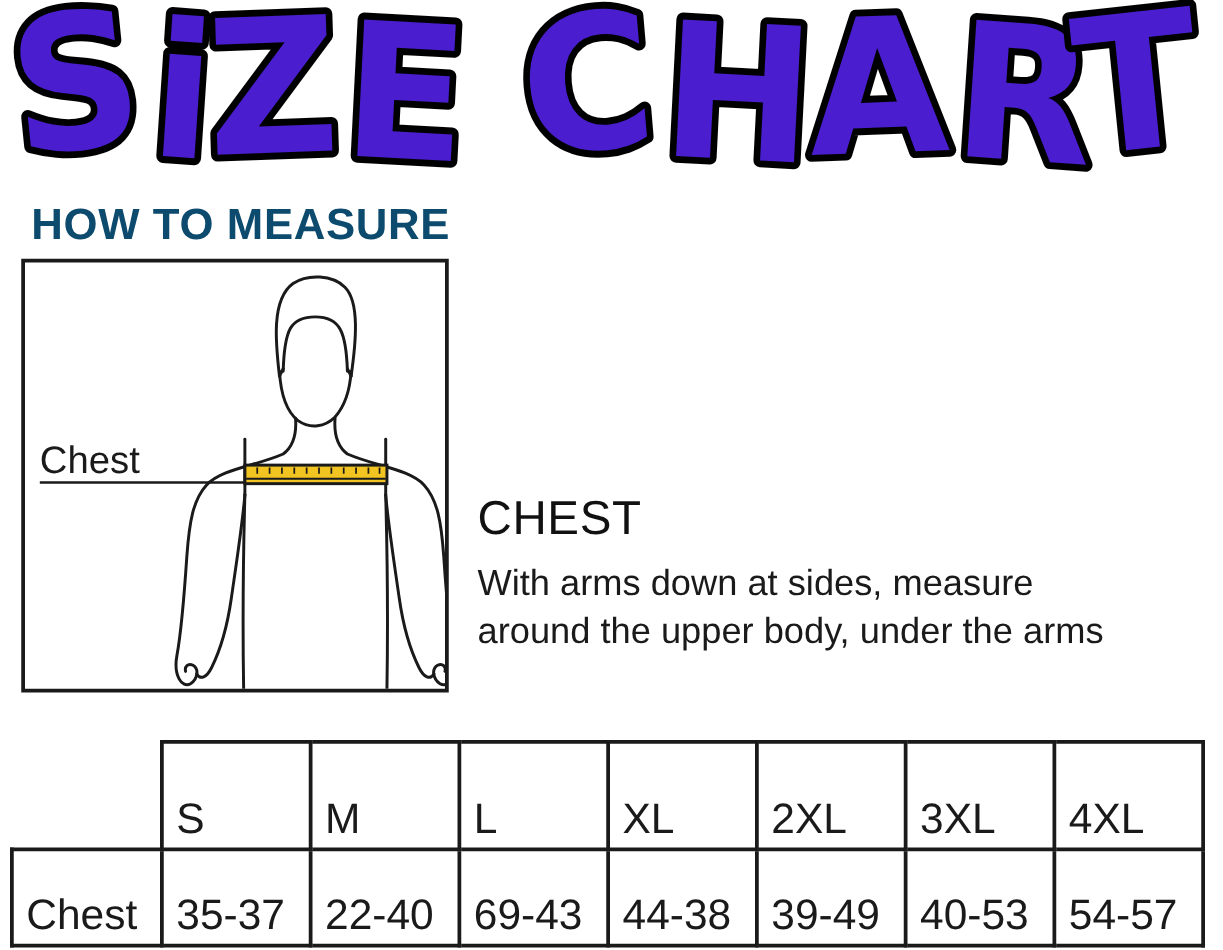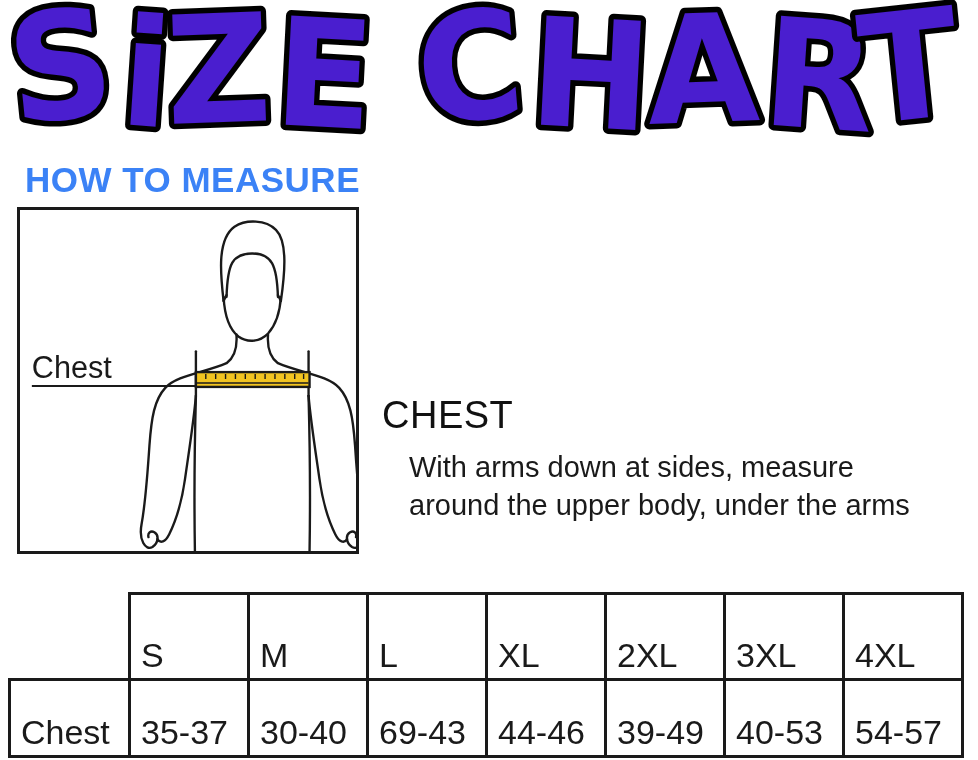--- a/index.html
+++ b/index.html
@@ -22,21 +22,21 @@
   }
 
   
   .htm-heading {
     position: absolute;
     left: 25px;
     top: 160px;
     font-size: 35px;
     font-weight: bold;
     letter-spacing: 0.5px;
-    color: #3b82f6;
+    color: #0c4a6e;
   }
 
   
   .figure-box {
     position: absolute;
     left: 17px;
     top: 207px;
     width: 342px;
     height: 347px;
     border: 3px solid #1a1a1a;
@@ -56,21 +56,21 @@
   }
   .chest-body {
     position: absolute;
     left: 382px;
     top: 448px;
     width: 590px;
     font-size: 29px;
     font-weight: normal;
     color: #1a1a1a;
   }
-  .chest-body div { line-height: 38px; white-space: nowrap; margin-left: 27px; }
+  .chest-body div { line-height: 38px; white-space: nowrap; }
 
   
   .size-table-wrap { position: absolute; left: 8px; top: 592px; }
   table.size-table {
     border-collapse: collapse;
     table-layout: fixed;
   }
   table.size-table td {
     border: 3px solid #1a1a1a;
     background: #ffffff;
@@ -153,23 +153,23 @@
         <td class="size-col">M</td>
         <td class="size-col">L</td>
         <td class="size-col">XL</td>
         <td class="size-col">2XL</td>
         <td class="size-col">3XL</td>
         <td class="size-col">4XL</td>
       </tr>
       <tr class="data-row">
         <td class="label-col">Chest</td>
         <td class="size-col">35-37</td>
-        <td class="size-col">30-40</td>
+        <td class="size-col">22-40</td>
         <td class="size-col">69-43</td>
-        <td class="size-col">44-46</td>
+        <td class="size-col">44-38</td>
         <td class="size-col">39-49</td>
         <td class="size-col">40-53</td>
         <td class="size-col">54-57</td>
       </tr>
     </tbody>
       </table>
   </div>
 
 </div>
 

